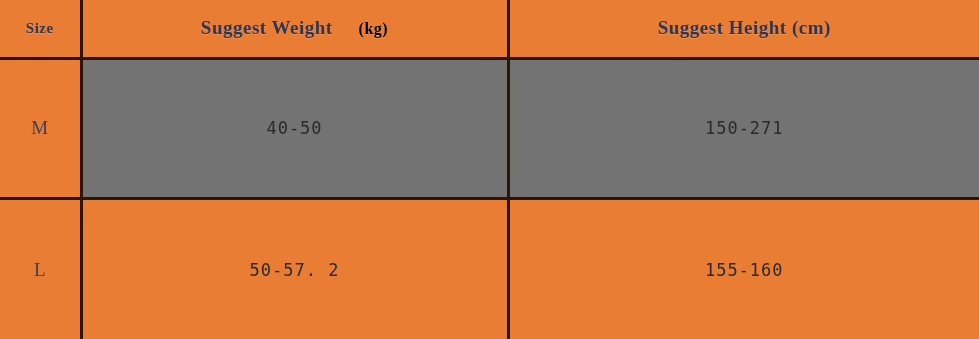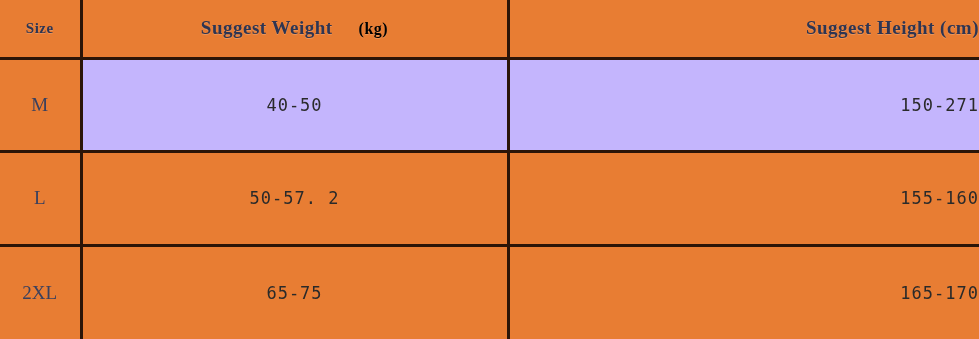--- a/index.html
+++ b/index.html
@@ -35,21 +35,21 @@
     padding: 0;
     box-sizing: border-box;
   }
 
   
   .size-chart tr:first-child th { border-top: none; }
   .size-chart tr:last-child  td { border-bottom: none; }
   .size-chart th:first-child,
   .size-chart td:first-child { border-left: none; }
   .size-chart th:last-child,
-  .size-chart td:last-child  { border-right: none; text-align: right; }
+  .size-chart td:last-child  { border-right: none; }
 
   
   .head-row { height: 58px; }
   .size-chart th {
     background: #E87D33;
     color: #2e3552;
     font-weight: bold;
     font-size: 19px;
     letter-spacing: 0.5px;
     text-shadow: 0 1px 0 rgba(255,255,255,0.18);
@@ -73,21 +73,21 @@
     font-family: "Liberation Serif", "DejaVu Serif", serif;
   }
 
   
   td.cell-value {
     font-family: "DejaVu Sans Mono", "Liberation Mono", monospace;
     font-size: 17px;
     color: #2a2a2a;
     letter-spacing: 1px;
   }
-  tr.band-light td.cell-value { background: #c4b5fd; }
+  tr.band-light td.cell-value { background: #737373; }
   tr.band-dark  td.cell-value { background: #E87D33; }
 </style>
 </head>
 <body>
 
 <table class="size-chart">
   <colgroup>
     <col class="col-size">
     <col class="col-weight">
     <col class="col-height">
@@ -105,19 +105,14 @@
     <tr class="band-light">
       <td class="cell-size">M</td>
       <td class="cell-value">40-50</td>
       <td class="cell-value">150-271</td>
     </tr>
     <tr class="band-dark">
       <td class="cell-size">L</td>
       <td class="cell-value">50-57. 2</td>
       <td class="cell-value">155-160</td>
     </tr>
-    <tr class="band-dark">
-      <td class="cell-size">2XL</td>
-      <td class="cell-value">65-75</td>
-      <td class="cell-value">165-170</td>
-    </tr>
   </tbody>
 </table>
 
 </body></html>

